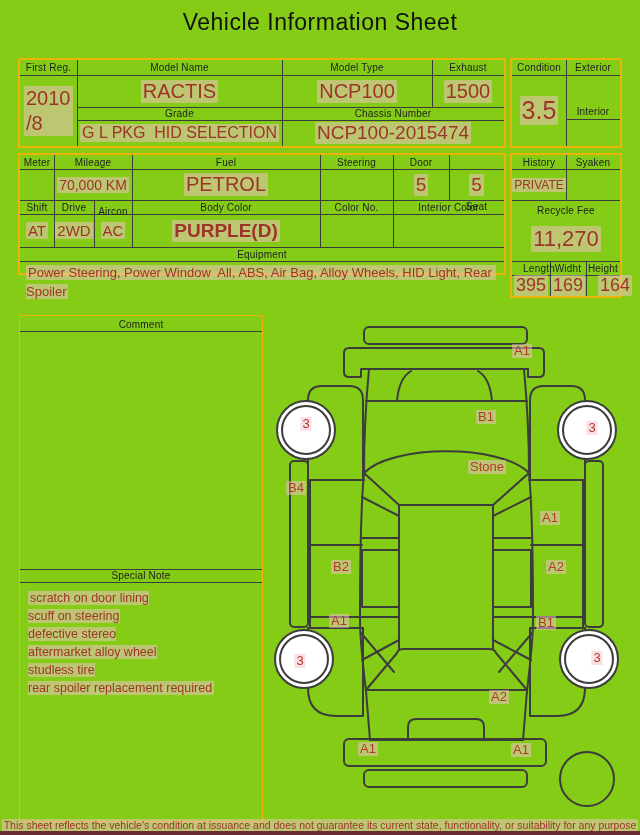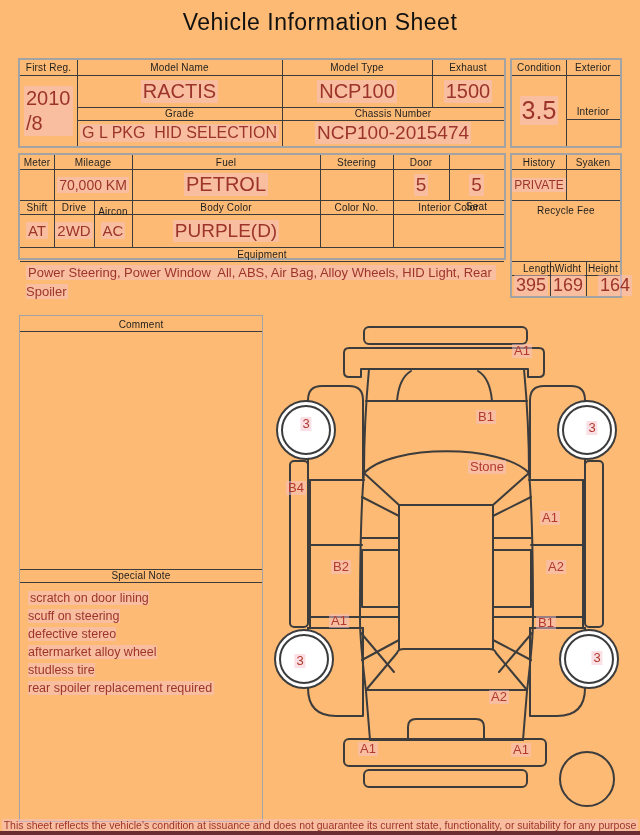--- a/index.html
+++ b/index.html
@@ -1,20 +1,20 @@
 <!DOCTYPE html>
 <html><head>
 <meta charset="utf-8">
 <style>
   html,body{margin:0;padding:0;background:#fff;}
   *{box-sizing:border-box;}
-  .page{position:relative;width:640px;height:835px;background:#fdba74;overflow:hidden;
+  .page{position:relative;width:640px;height:835px;background:#84cc16;overflow:hidden;
         font-family:"Liberation Sans", sans-serif;}
   .abs{position:absolute;}
-  .box{position:absolute;border:2px solid #a3a3a3;}
+  .box{position:absolute;border:2px solid #eab308;}
   .hline{position:absolute;height:1px;background:#3c3c3c;}
   .vline{position:absolute;width:1px;background:#3c3c3c;}
   .cell{position:absolute;display:flex;align-items:center;justify-content:center;text-align:center;}
   .lbl{font-size:10px;color:#1e1e1e;letter-spacing:0.2px;white-space:nowrap;}
   .red{color:#9c342b;}
   .hl{background:rgba(246,194,204,0.5);padding:0 2px;border-radius:1px;}
   .title{left:0;right:0;top:9px;text-align:center;font-size:23px;color:#111;letter-spacing:0.5px;}
   .bigval{font-size:20px;}
   .firstreg{white-space:pre-line;font-size:20px;line-height:25px;text-align:left;}
   .equip{font-size:13px;line-height:19px;white-space:pre-wrap;text-align:left;}
@@ -73,21 +73,21 @@
     <div class="hline" style="left:0;right:0;top:15px;"></div>
     <div class="cell lbl" style="left:0;width:54px;top:0;height:15px;">Condition</div>
     <div class="cell lbl" style="left:54px;right:0;top:0;height:15px;">Exterior</div>
     <div class="cell red" style="left:0;width:54px;top:15px;bottom:0;font-size:25px;">
         <span class="hl">3.5</span>
       </div>
     <div class="cell lbl" style="left:54px;right:0;top:44px;height:15px;">Interior</div>
     <div class="hline" style="left:54px;right:0;top:59px;"></div>
   </div>
 
-  <div class="box" style="left:18px;top:153px;width:488px;height:107px;">
+  <div class="box" style="left:18px;top:153px;width:488px;height:122px;">
     <div class="hline" style="left:0;right:0;top:14px;"></div>
     <div class="hline" style="left:0;right:0;top:45px;"></div>
     <div class="hline" style="left:0;right:0;top:59px;"></div>
     <div class="hline" style="left:0;right:0;top:92px;"></div>
     <div class="hline" style="left:0;right:0;top:106px;"></div>
     <div class="vline" style="left:34px;top:0;height:45px;"></div>
     <div class="vline" style="left:112px;top:0;height:45px;"></div>
     <div class="vline" style="left:300px;top:0;height:45px;"></div>
     <div class="vline" style="left:373px;top:0;height:45px;"></div>
     <div class="vline" style="left:429px;top:0;height:45px;"></div>
@@ -126,21 +126,21 @@
 
     <div class="cell red" style="left:0;width:34px;top:59px;height:33px;font-size:15px;">
         <span class="hl">AT</span>
       </div>
     <div class="cell red" style="left:34px;width:40px;top:59px;height:33px;font-size:15px;">
         <span class="hl">2WD</span>
       </div>
     <div class="cell red" style="left:74px;width:38px;top:59px;height:33px;font-size:15px;">
         <span class="hl">AC</span>
       </div>
-    <div class="cell red" style="left:112px;width:188px;top:59px;height:33px;font-size:19px;">
+    <div class="cell red" style="left:112px;width:188px;top:59px;height:33px;font-size:19px;font-weight:bold;">
         <span class="hl">PURPLE(D)</span>
       </div>
 
     <div class="cell lbl" style="left:0;right:0;top:92px;height:14px;">Equipment</div>
     <div class="abs red" style="left:6px;right:6px;top:108px;"><span class="hl equip">Power Steering, Power Window  All, ABS, Air Bag, Alloy Wheels, HID Light, Rear Spoiler</span></div>
   </div>
 
   <div class="box" style="left:510px;top:153px;width:112px;height:145px;">
     <div class="vline" style="left:54px;top:0;height:45px;"></div>
     <div class="hline" style="left:0;right:0;top:14px;"></div>
@@ -150,20 +150,23 @@
     <div class="vline" style="left:38px;top:106px;bottom:0;"></div>
     <div class="vline" style="left:74px;top:106px;bottom:0;"></div>
 
     <div class="cell lbl" style="left:0;width:54px;top:0;height:14px;">History</div>
     <div class="cell lbl" style="left:54px;right:0;top:0;height:14px;">Syaken</div>
     <div class="cell red" style="left:0;width:54px;top:14px;height:31px;font-size:12px;">
         <span class="hl">PRIVATE</span>
       </div>
 
     <div class="cell lbl" style="left:0;right:0;top:48px;height:14px;">Recycle Fee</div>
+    <div class="cell red" style="left:0;right:0;top:62px;height:44px;font-size:22px;">
+        <span class="hl">11,270</span>
+      </div>
 
     <div class="cell lbl" style="left:0;width:38px;top:106px;height:14px;padding-left:16px;">Length</div>
     <div class="cell lbl" style="left:38px;width:36px;top:106px;height:14px;">Widht</div>
     <div class="cell lbl" style="left:74px;width:34px;top:106px;height:14px;">Height</div>
     <div class="cell red" style="left:0;width:38px;top:120px;bottom:0;font-size:18px;">
         <span class="hl">395</span>
       </div>
     <div class="cell red" style="left:38px;width:36px;top:120px;bottom:0;font-size:18px;">
         <span class="hl">169</span>
       </div>

